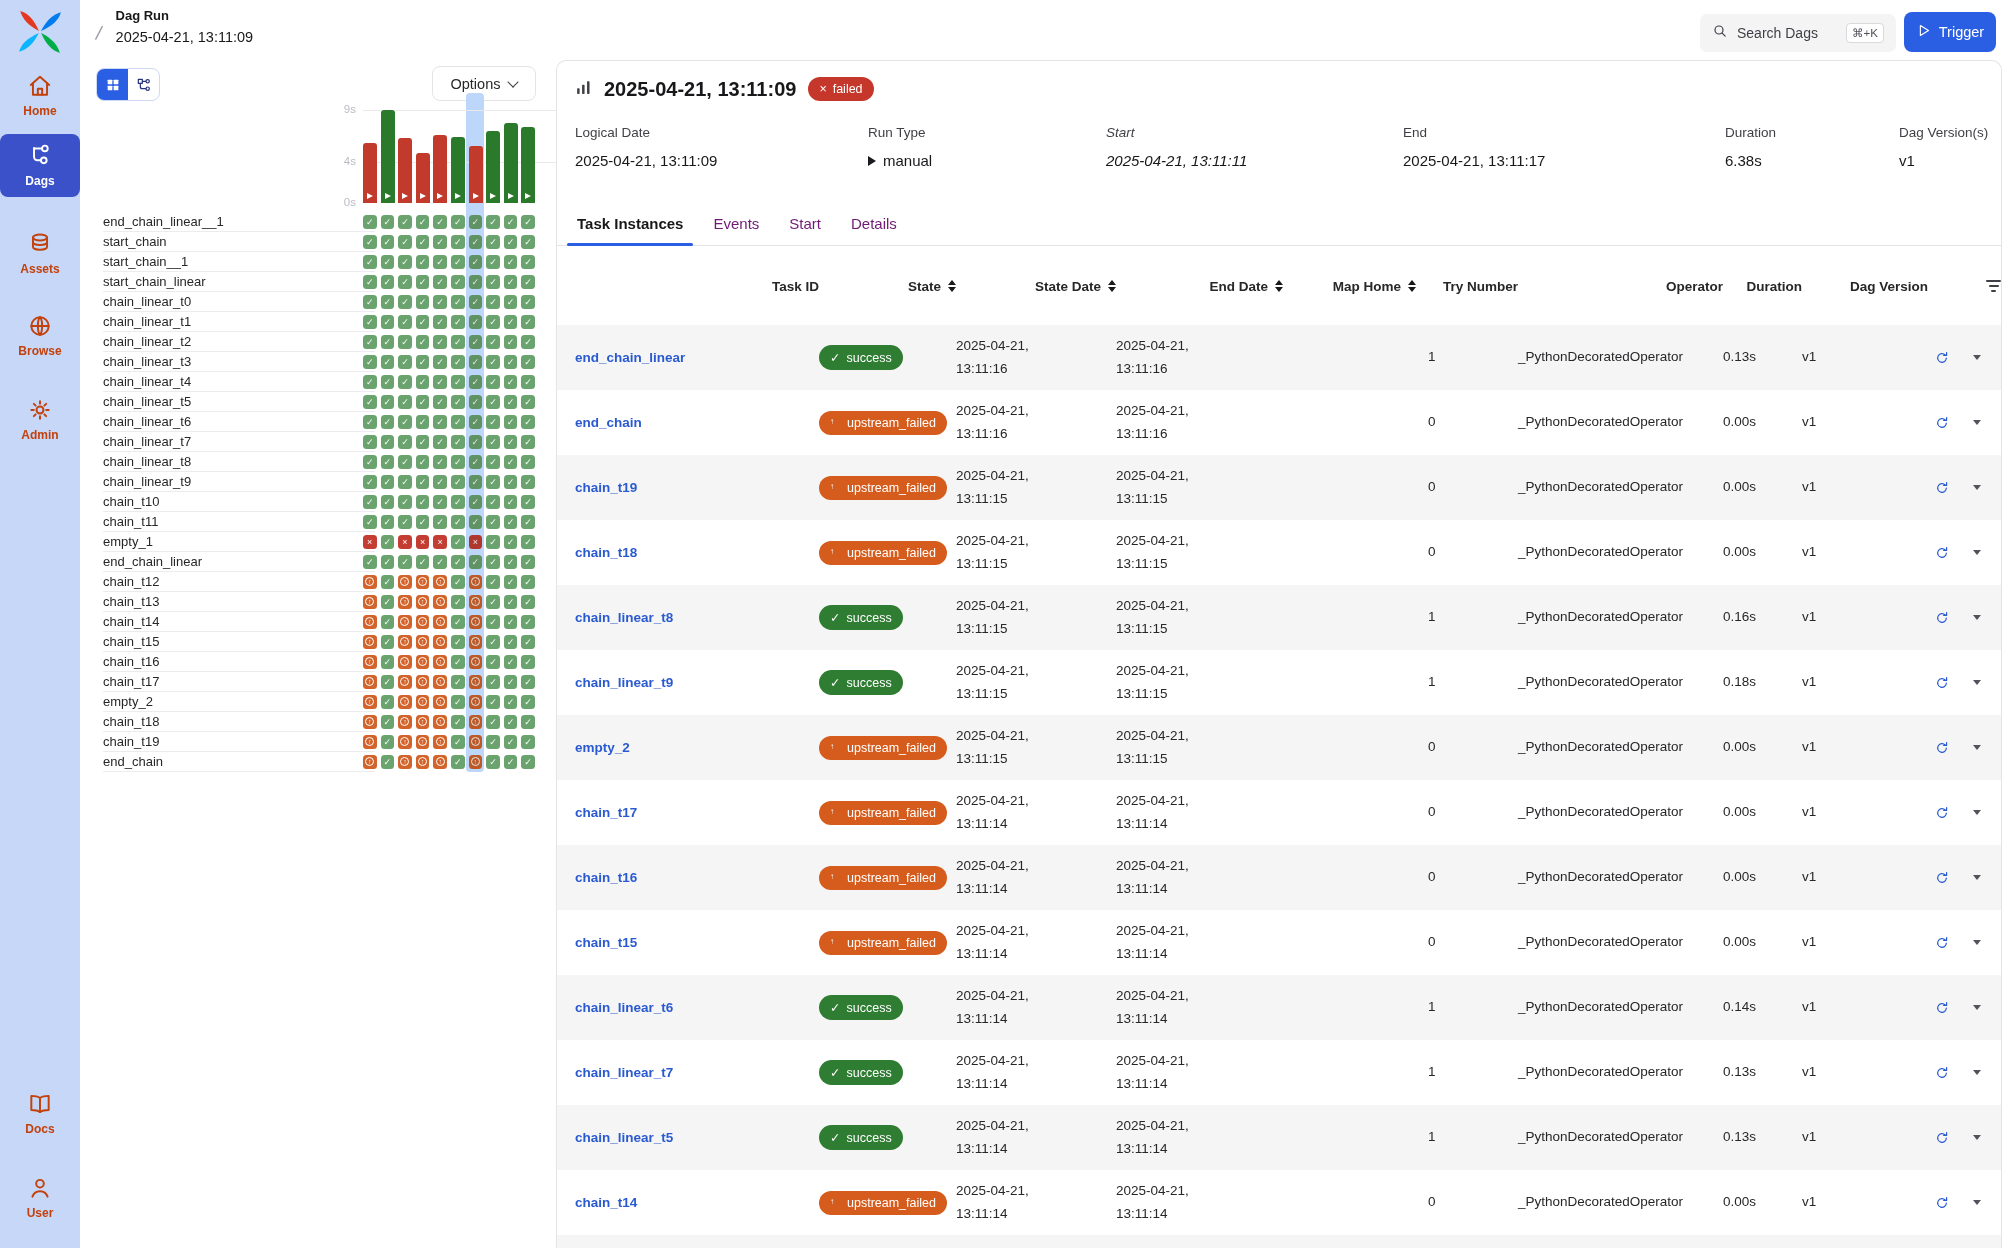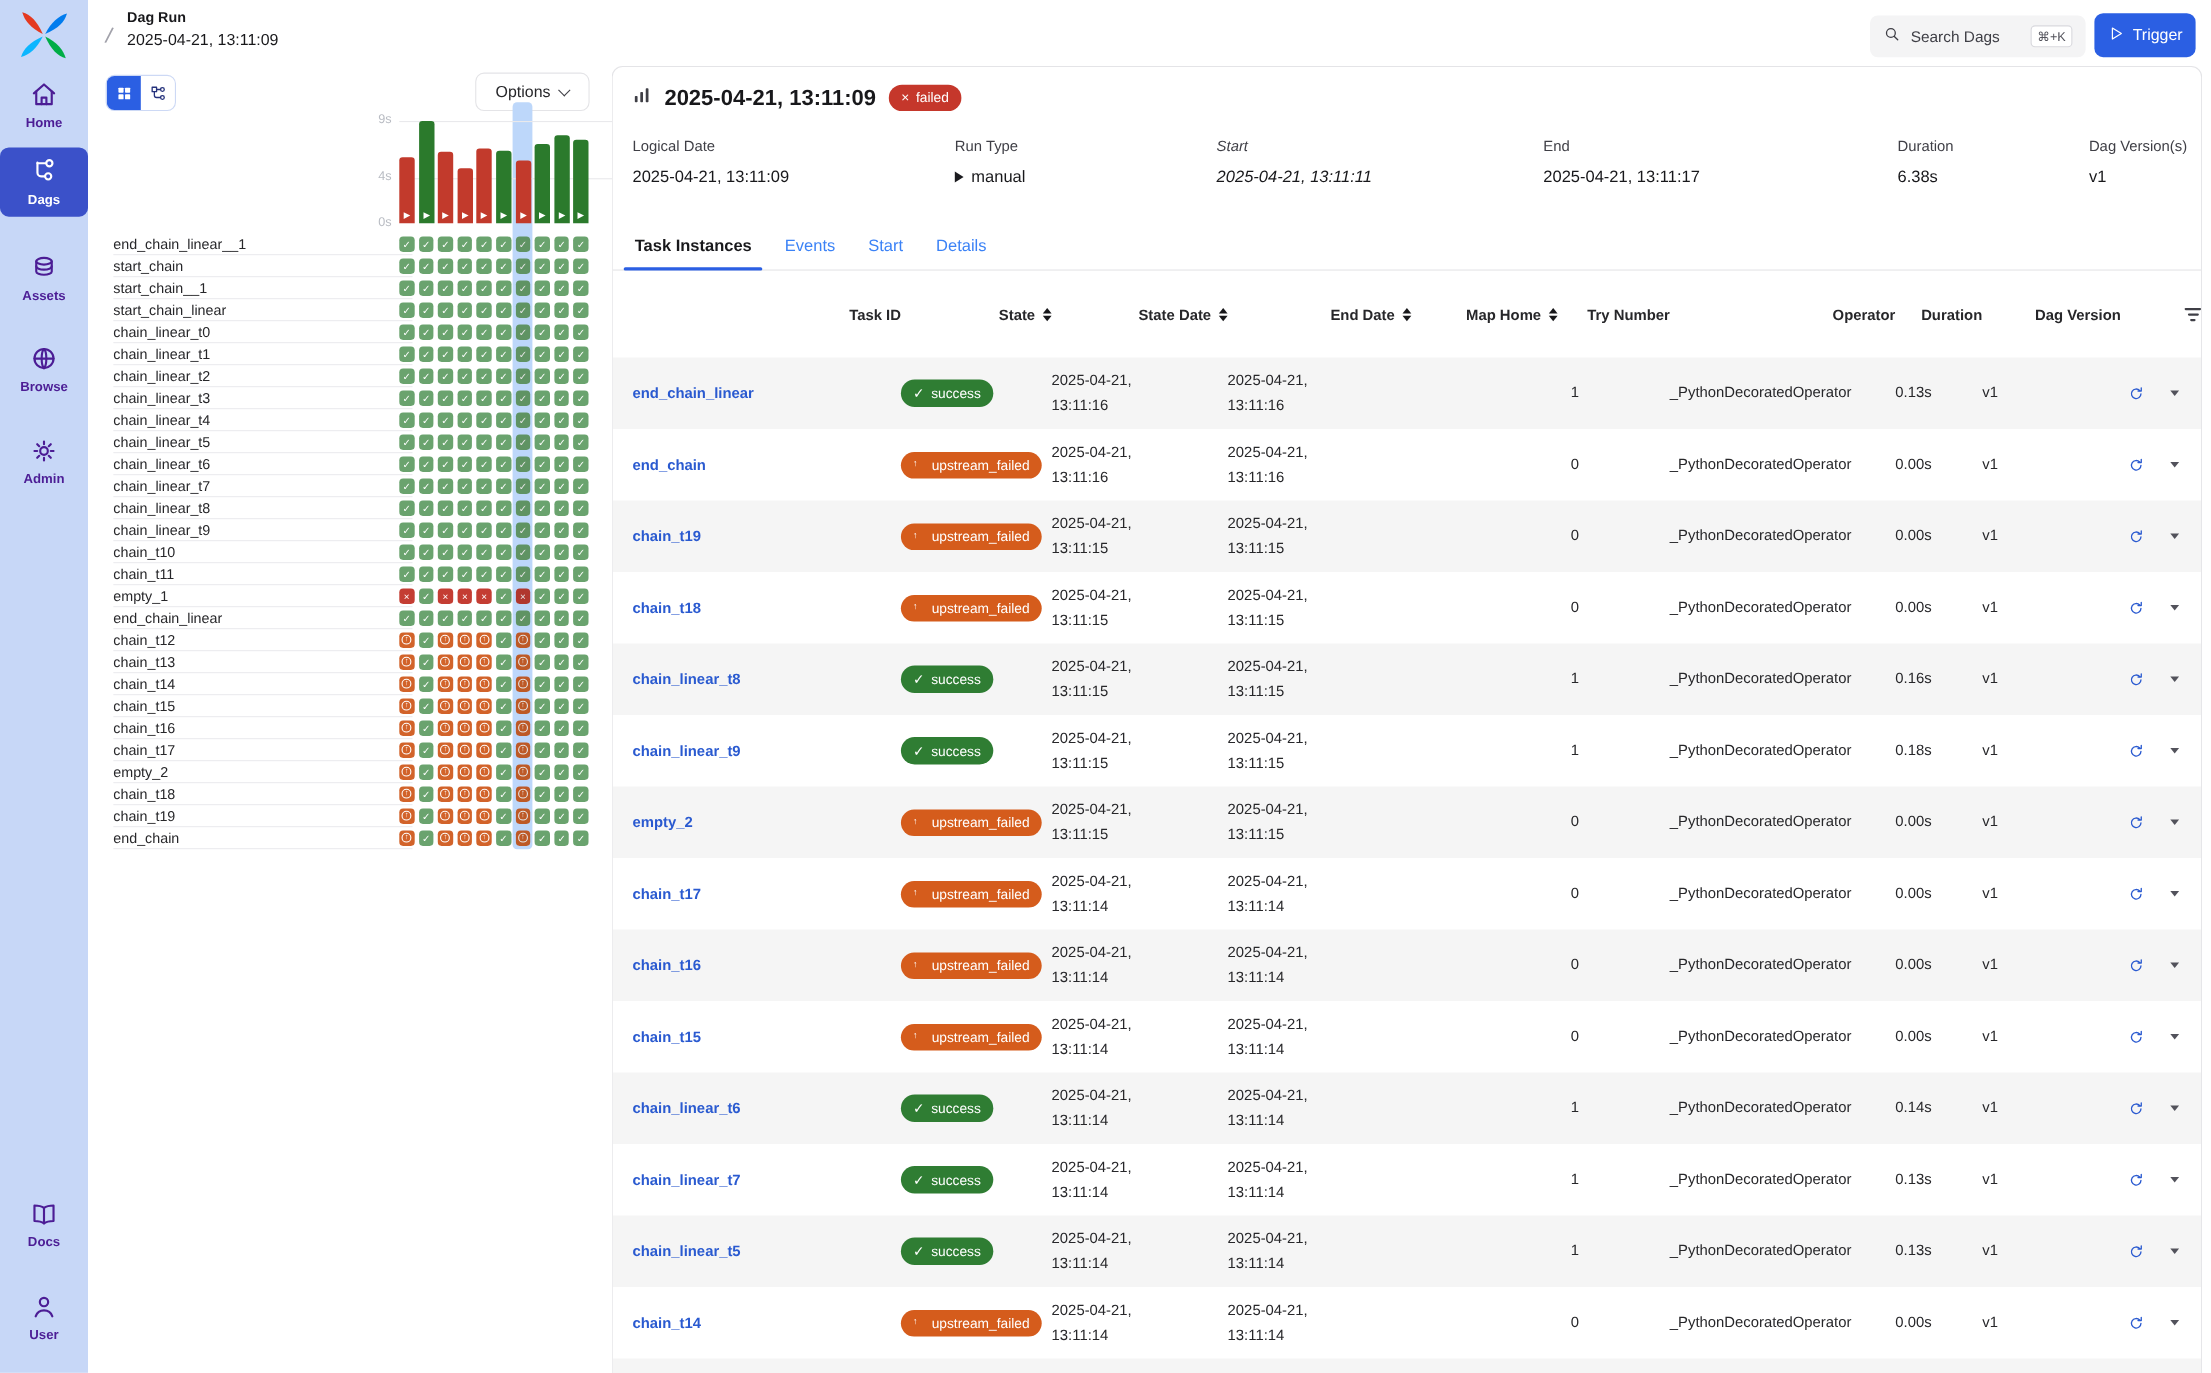--- a/index.html
+++ b/index.html
@@ -22,21 +22,21 @@
   .search-btn .lbl { font-size:14px; color:#3f3f46; }
   .kbd { font-size:11.5px; color:#52525b; background:#fff; border:1px solid #d9d9de; border-radius:4px; padding:2px 5px; }
   .trigger-btn { position:absolute; right:14px; top:12px; width:92px; height:40px; background:#2b5fe3; color:#fff;
     border:none; border-radius:8px; display:flex; align-items:center; justify-content:center; gap:8px;
     font-size:14.5px; cursor:pointer; }
 
   
   .sidebar { position:absolute; left:0; top:0; width:80px; height:1248px; background:#c7d7f7; }
   .logo { position:absolute; left:18px; top:10px; width:44px; height:44px; }
   .side-item { position:absolute; left:0; width:80px; display:flex; flex-direction:column; align-items:center; gap:5px;
-    color:#4c1d95; cursor:pointer; padding:9px 0; }
+    color:#c2410c; cursor:pointer; padding:9px 0; }
   .side-item .icn { width:26px; height:26px; }
   .side-item .cap { font-size:12px; font-weight:600; }
   .side-item.active { background:#3b51c9; color:#fff; border-radius:8px; }
   svg.stroke { fill:none; stroke:currentColor; stroke-width:1.8; stroke-linecap:round; stroke-linejoin:round; }
 
   
   .left-panel { position:absolute; left:80px; top:60px; width:476px; height:1188px; background:#fff; }
   .view-toggle { position:absolute; left:16px; top:8px; width:64px; height:33px; display:flex;
     border:1px solid #cdd9f5; border-radius:8px; overflow:hidden; background:#fff; }
   .view-toggle .seg { width:32px; display:flex; align-items:center; justify-content:center; cursor:pointer; color:#25327c; }
@@ -81,21 +81,21 @@
   .caret { width:0; height:0; border-left:4.5px solid transparent; border-right:4.5px solid transparent;
     border-top:5.5px solid #52525b; }
   .meta-cell { position:absolute; top:64px; }
   .meta-label { font-size:13.5px; color:#3f3f46; }
   .meta-value { font-size:15px; color:#18181b; margin-top:12px; display:flex; align-items:center; gap:7px; }
   .play-sm { width:0; height:0; border-left:8px solid #1b1b1f; border-top:5px solid transparent;
     border-bottom:5px solid transparent; }
 
   .tabs { position:absolute; left:0; right:0; top:140px; height:45px; border-bottom:1px solid #e4e4e7;
     display:flex; padding-left:12px; }
-  .tab { padding:0 6px; margin:0 16px 0 2px; display:flex; align-items:center; font-size:15px; color:#3b82f6;
+  .tab { padding:0 6px; margin:0 16px 0 2px; display:flex; align-items:center; font-size:15px; color:#701a75;
     cursor:pointer; position:relative; }
   .tab.active { font-weight:700; color:#18181b; }
   .tab.active::after { content:""; position:absolute; left:-4px; right:-4px; bottom:-1px; height:3px;
     background:#2b5fe3; border-radius:2px; }
 
   .tgrid { display:grid; grid-template-columns:244px 137px 160px 167px 133px 102px 205px 79px 126px 1fr;
     padding-left:18px; align-items:center; }
   .thead { position:absolute; left:0; right:0; top:186px; height:78px; font-size:13.5px; font-weight:700; color:#27272a; }
   .th { display:flex; align-items:center; gap:7px;justify-content:flex-end; }
   .sort { display:flex; flex-direction:column; gap:2px; cursor:pointer; }

